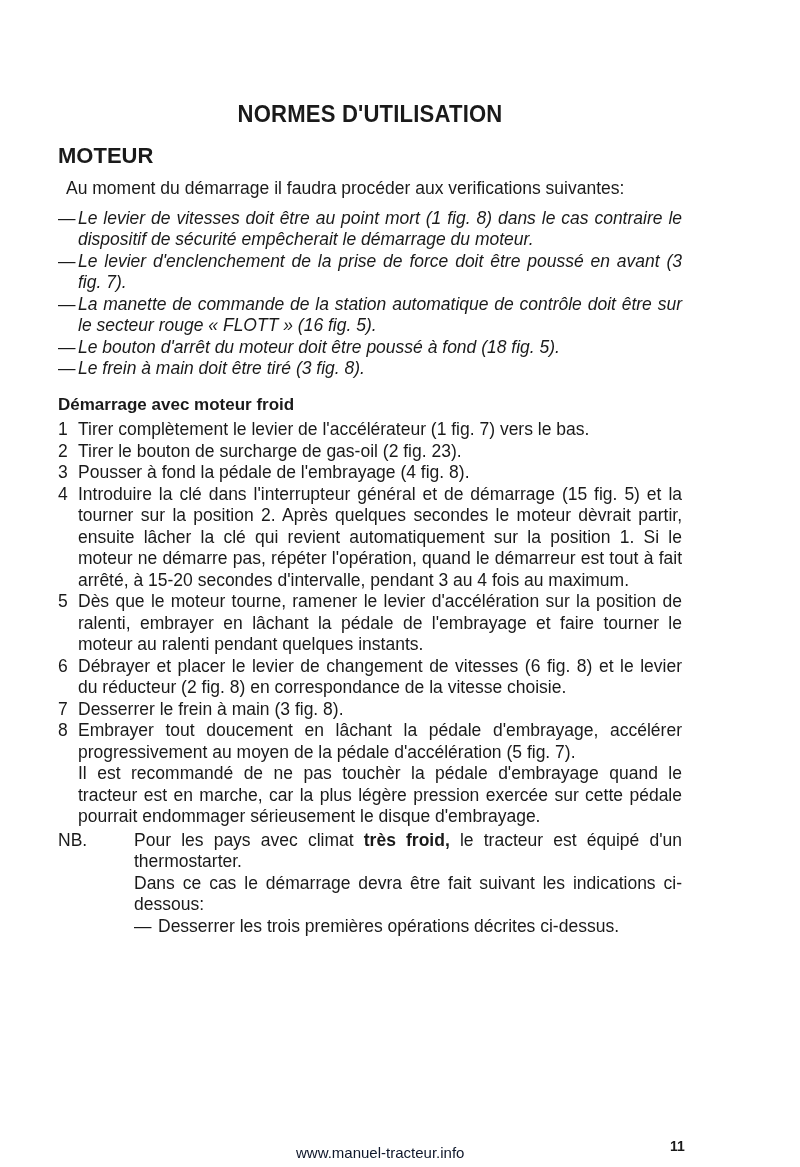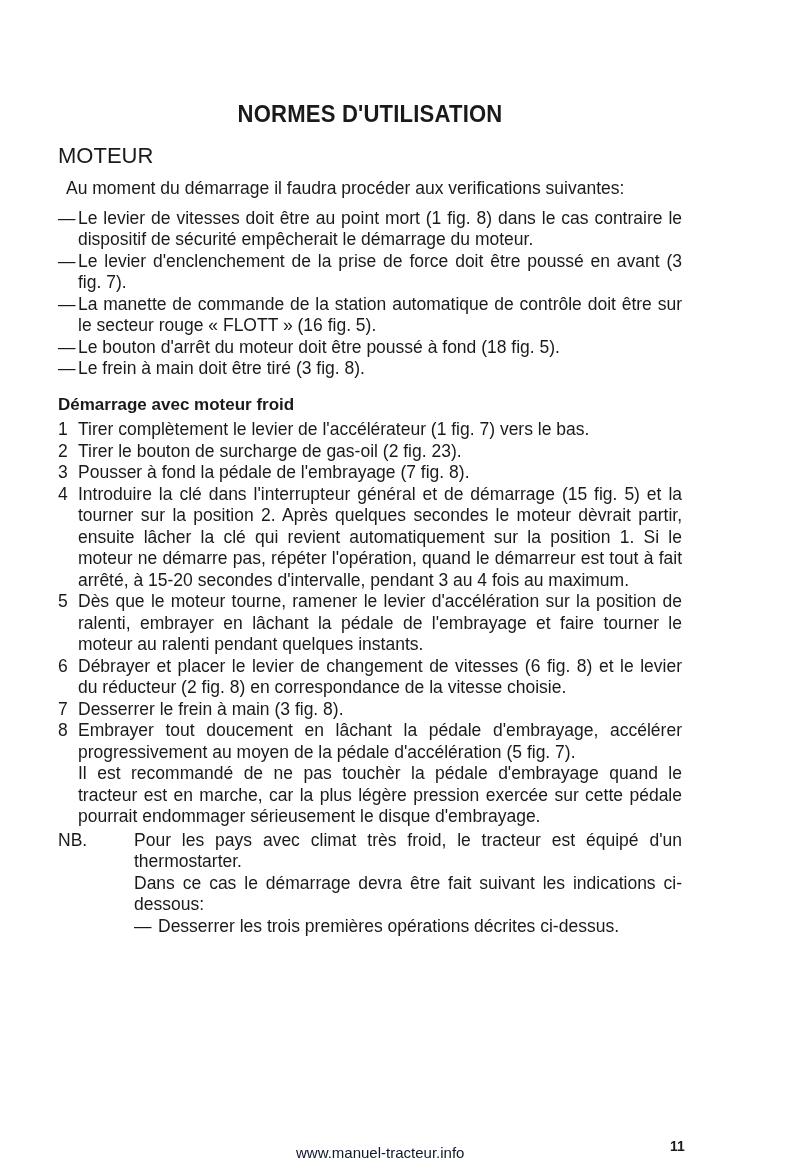--- a/index.html
+++ b/index.html
@@ -3,38 +3,38 @@
 <meta charset="utf-8">
 <style>
   html, body { margin: 0; padding: 0; background: #ffffff; }
   body { width: 800px; height: 1167px; position: relative; overflow: hidden;
          font-family: "Liberation Sans", sans-serif; color: #1a1a1a; }
   .page { position: absolute; left: 0; top: 0; width: 692px; height: 1167px; }
   .title { position: absolute; top: 100px; left: 0; width: 740px; text-align: center;
            font-size: 24px; font-weight: bold; letter-spacing: 0.2px; transform: scaleX(0.92); transform-origin: 370px 0; }
   .content { position: absolute; left: 58px; top: 142px; width: 624px;
              font-size: 17.5px; line-height: 21.5px; }
-  .h2 { font-size: 22px; font-weight: normal; margin: 0 0 4px 0; line-height: 28px; }
+  .h2 { font-size: 22px; font-weight: bold; margin: 0 0 4px 0; line-height: 28px; }
   .h3 { font-size: 17px; font-weight: bold; margin: 14px 0 4px 0; }
   p { margin: 8px; text-align: justify; }
   .dash-item { display: flex; text-align: justify; }
   .dash-item .dash { width: 20px; flex: none; }
-  .dash-item .txt { flex: 1; text-align: justify; }
+  .dash-item .txt { flex: 1; text-align: justify; font-style: italic; }
   .num-item { display: flex; }
   .num-item .num { width: 20px; flex: none; }
   .num-item .txt { flex: 1; text-align: justify; }
   .nb-item { display: flex; margin-top: 2px; gap: 44px; }
   .nb-item .num { width: 32px; flex: none; }
   .nb-item .txt { flex: 1; text-align: justify; }
   .sub-para { margin-top: 0; }
   .sub-dash { display: flex; }
   .sub-dash .dash { width: 24px; flex: none; }
   .footer-url { position: absolute; top: 1144px; left: 296px; font-size: 15px; color: #0f172a; }
   .page-num { position: absolute; top: 1138px; left: 670px; font-size: 14px; font-weight: bold; text-align: center; }
-  .bold { font-weight: normal; }
+  .bold { font-weight: bold; }
 </style>
 </head>
 <body>
 
 <div class="page">
   <div class="title">NORMES D'UTILISATION</div>
 
   <div class="content">
     <div class="h2">MOTEUR</div>
     <p>Au moment du démarrage il faudra procéder aux verifications suivantes:</p>
@@ -68,21 +68,21 @@
       <div class="num-item">
         <span class="num">1</span>
         <span class="txt">Tirer complètement le levier de l'accélérateur (1 fig. 7) vers le bas.</span>
       </div>
       <div class="num-item">
         <span class="num">2</span>
         <span class="txt">Tirer le bouton de surcharge de gas-oil (2 fig. 23).</span>
       </div>
       <div class="num-item">
         <span class="num">3</span>
-        <span class="txt">Pousser à fond la pédale de l'embrayage (7 fig. 8).</span>
+        <span class="txt">Pousser à fond la pédale de l'embrayage (4 fig. 8).</span>
       </div>
       <div class="num-item">
         <span class="num">4</span>
         <span class="txt">Introduire la clé dans l'interrupteur général et de démarrage (15 fig. 5) et la tourner sur la position 2. Après quelques secondes le moteur dèvrait partir, ensuite lâcher la clé qui revient automatiquement sur la position 1. Si le moteur ne démarre pas, répéter l'opération, quand le démarreur est tout à fait arrêté, à 15-20 secondes d'intervalle, pendant 3 au 4 fois au maximum.</span>
       </div>
       <div class="num-item">
         <span class="num">5</span>
         <span class="txt">Dès que le moteur tourne, ramener le levier d'accélération sur la position de ralenti, embrayer en lâchant la pédale de l'embrayage et faire tourner le moteur au ralenti pendant quelques instants.</span>
       </div>
       <div class="num-item">

